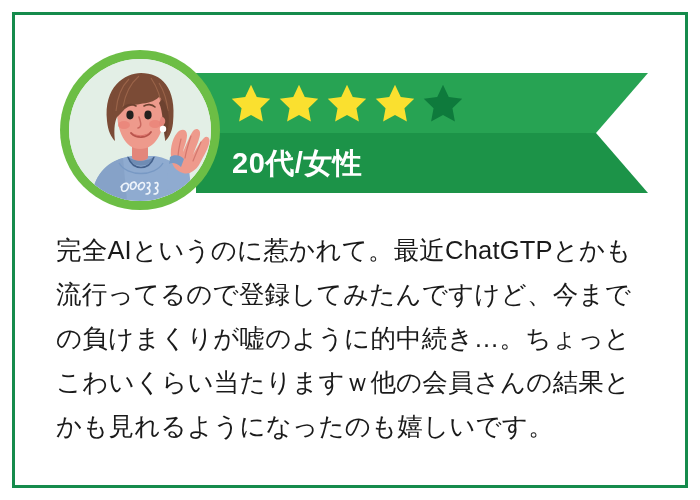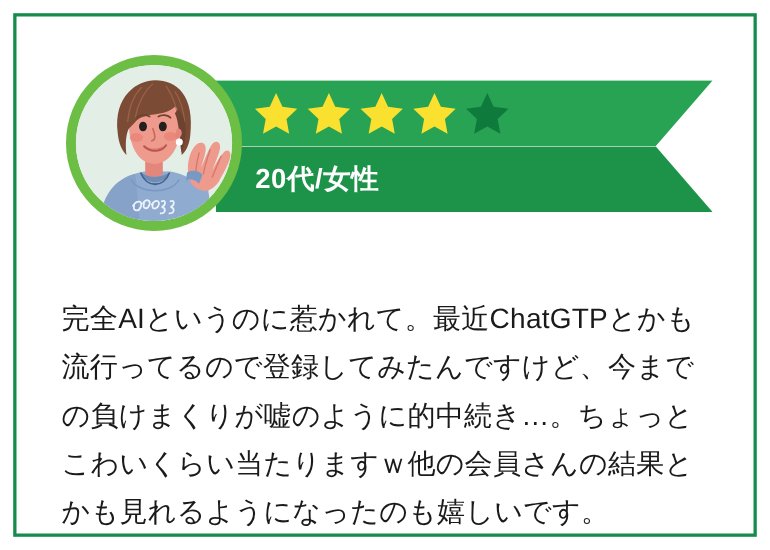--- a/index.html
+++ b/index.html
@@ -90,21 +90,21 @@
   }
 
   
   .ribbon-label {
     position: absolute;
     left: 36px;
     top: 66px;
     height: 48px;
     line-height: 48px;
     color: #ffffff;
-    font-size: 25px;
+    font-size: 29px;
     font-weight: bold;
     letter-spacing: 0.5px;
     z-index: 4;
     white-space: nowrap;
   }
 
   
   .avatar {
     position: absolute;
     left: 60px;
@@ -136,21 +136,20 @@
   .review-body {
     position: absolute;
     left: 56px;
     top: 228px;
     width: 600px;
     font-size: 25.5px;
     line-height: 44px;
     color: #1A1A1A;
     letter-spacing: 0.2px;
     z-index: 3;
-    margin-top: 40px;
   }
 </style>
 </head>
 <body>
 
 <div id="review-card">
 
 
   <div class="ribbon">
     <div class="ribbon-top-main"></div>

